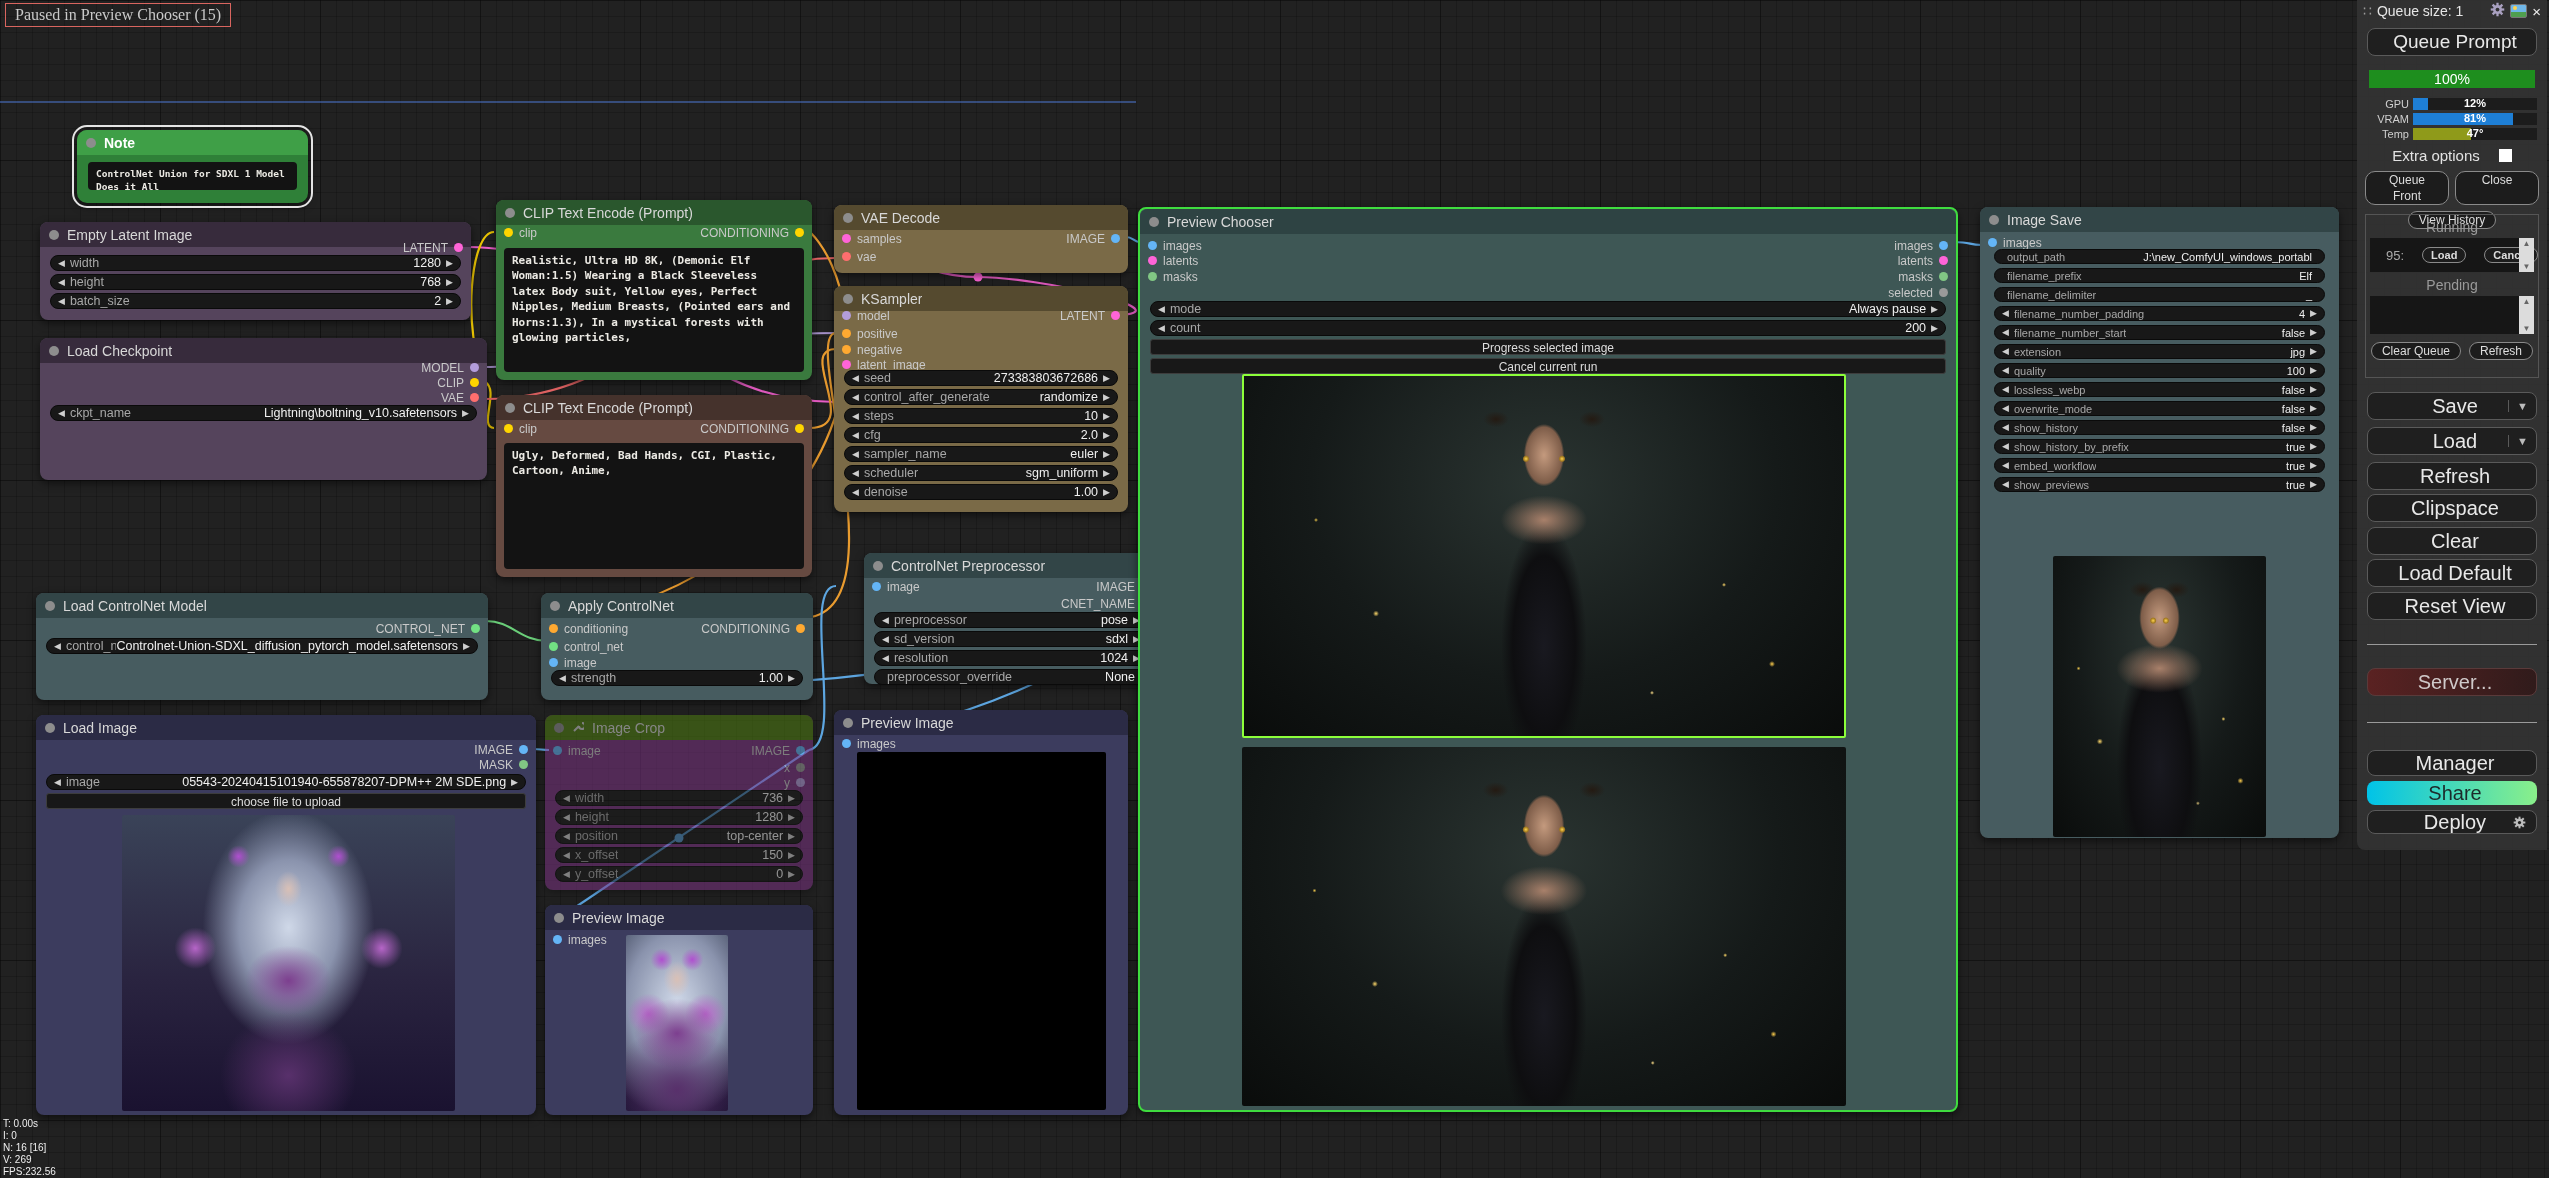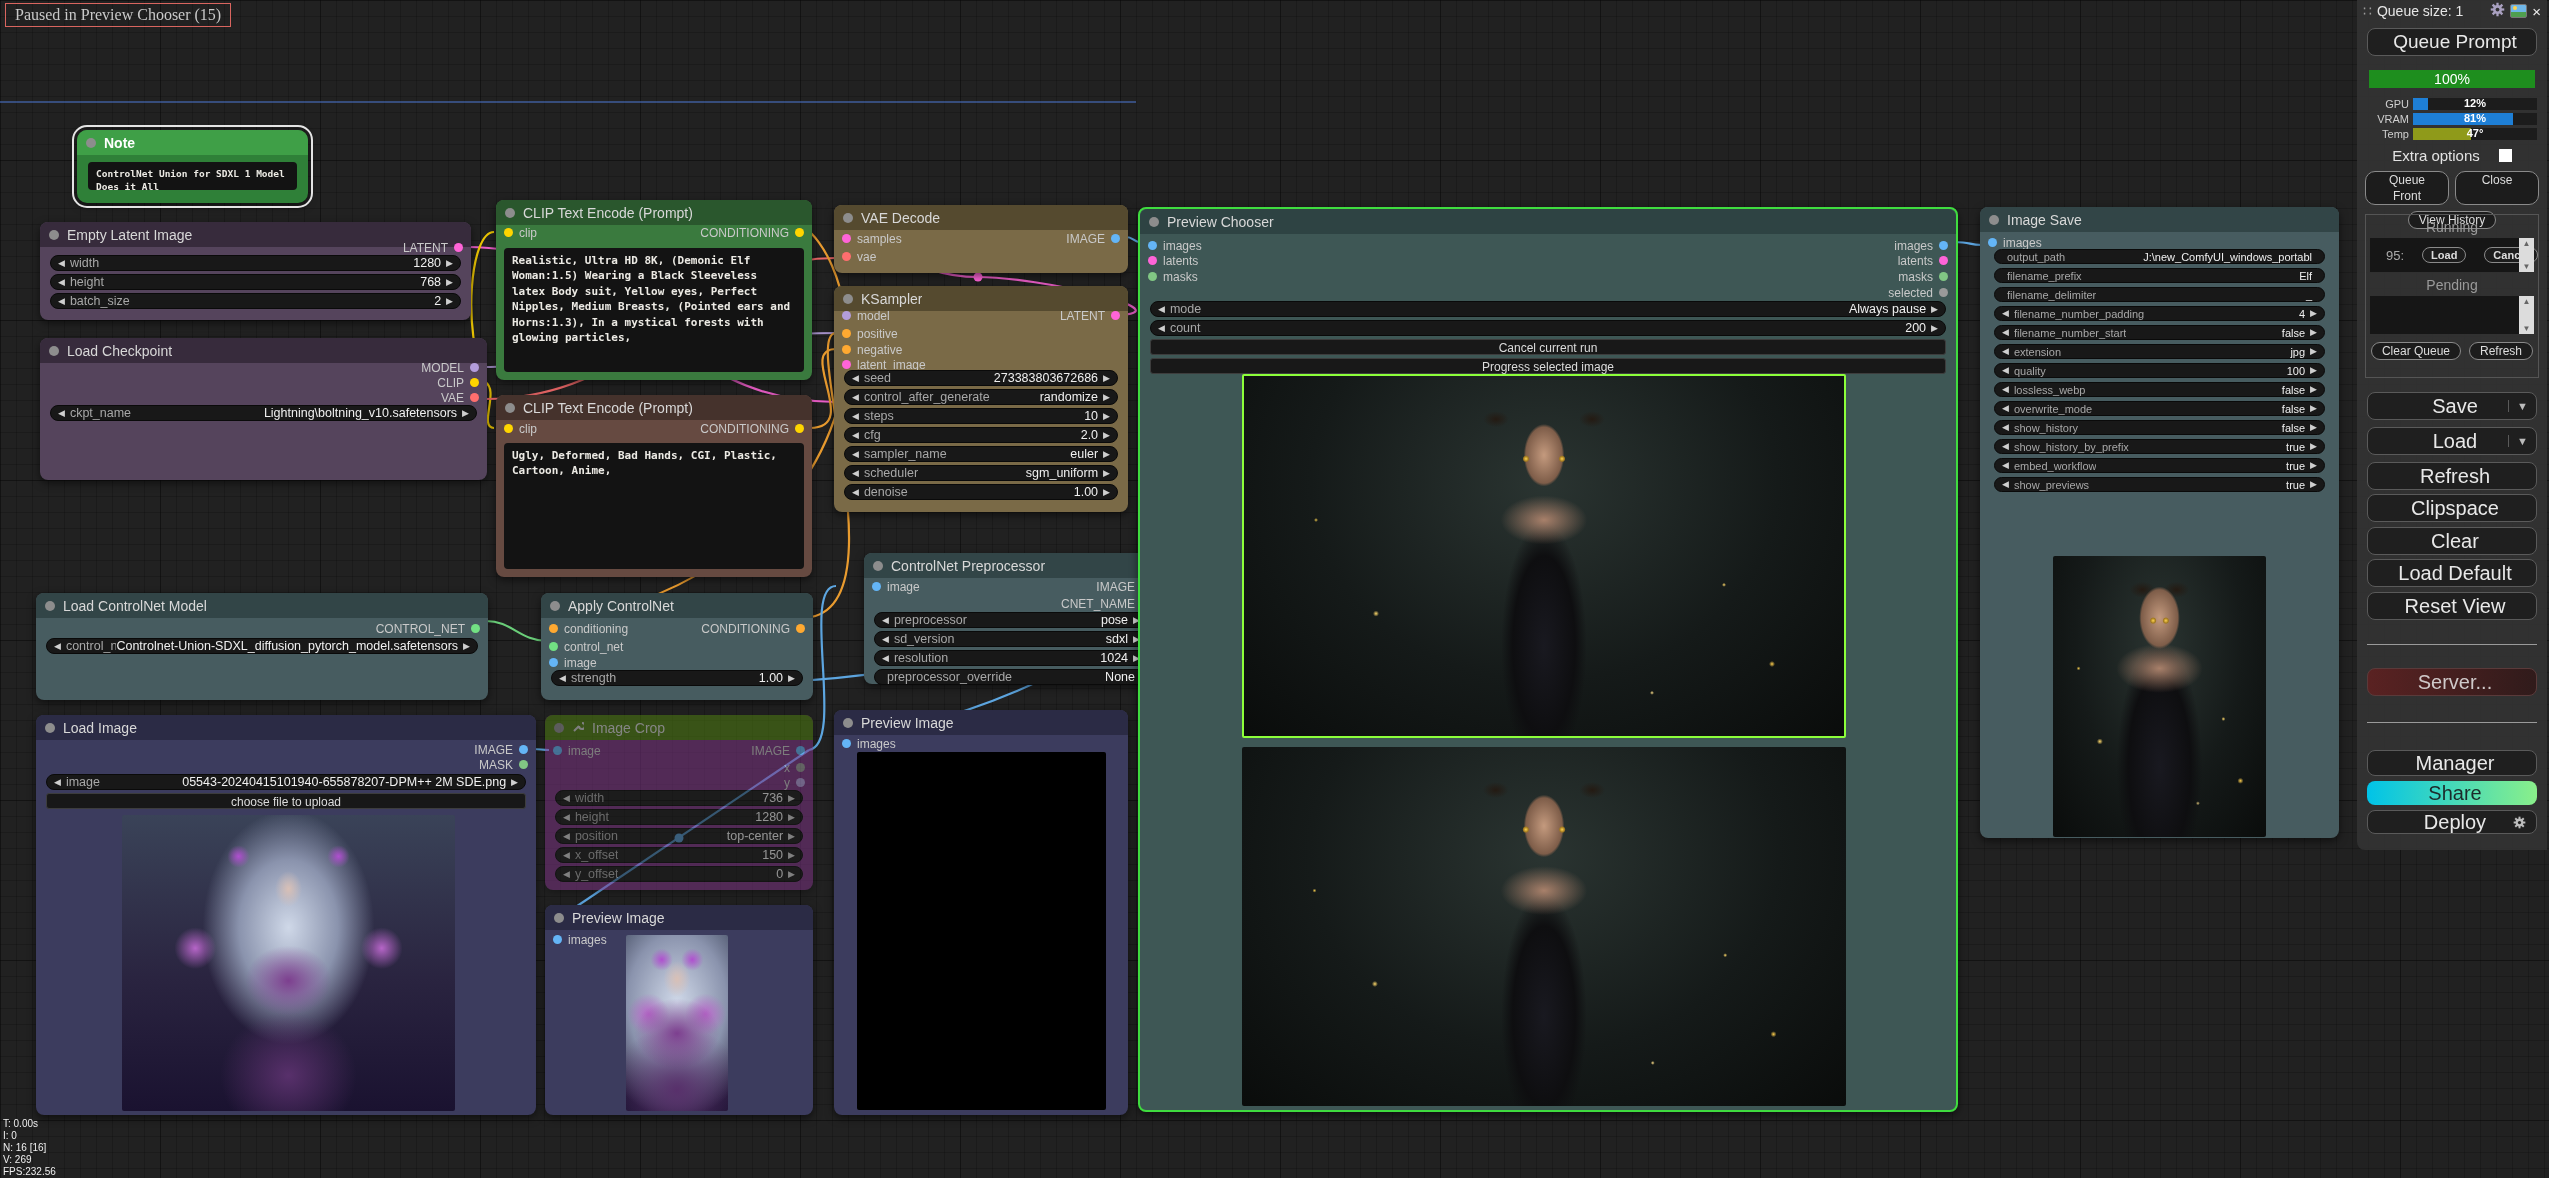--- a/index.html
+++ b/index.html
@@ -557,22 +557,22 @@
         <span class="wl">mode</span>
         <span class="wv">Always pause</span>
         <span class="warr">▶</span>
       </div>
       <div class="widget">
         <span class="warr">◀</span>
         <span class="wl">count</span>
         <span class="wv">200</span>
         <span class="warr">▶</span>
       </div>
+      <div class="nbtn">Progress selected image</div>
       <div class="nbtn">Cancel current run</div>
-      <div class="nbtn">Progress selected image</div>
     </div>
     <div class="thumb img-elf" style="left:102px;top:165px;width:604px;height:364px;border:2px solid #8cff3a;box-sizing:border-box"></div>
     <div class="thumb img-elf" style="left:102px;top:538px;width:604px;height:359px"></div>
   </div>
 
   <div class="node n-slate" style="left:1980px;top:207px;width:359px;height:631px">
     <div class="nhead">
       <span class="ndot"></span>
       <span class="ntitle">Image Save</span>
     </div>

